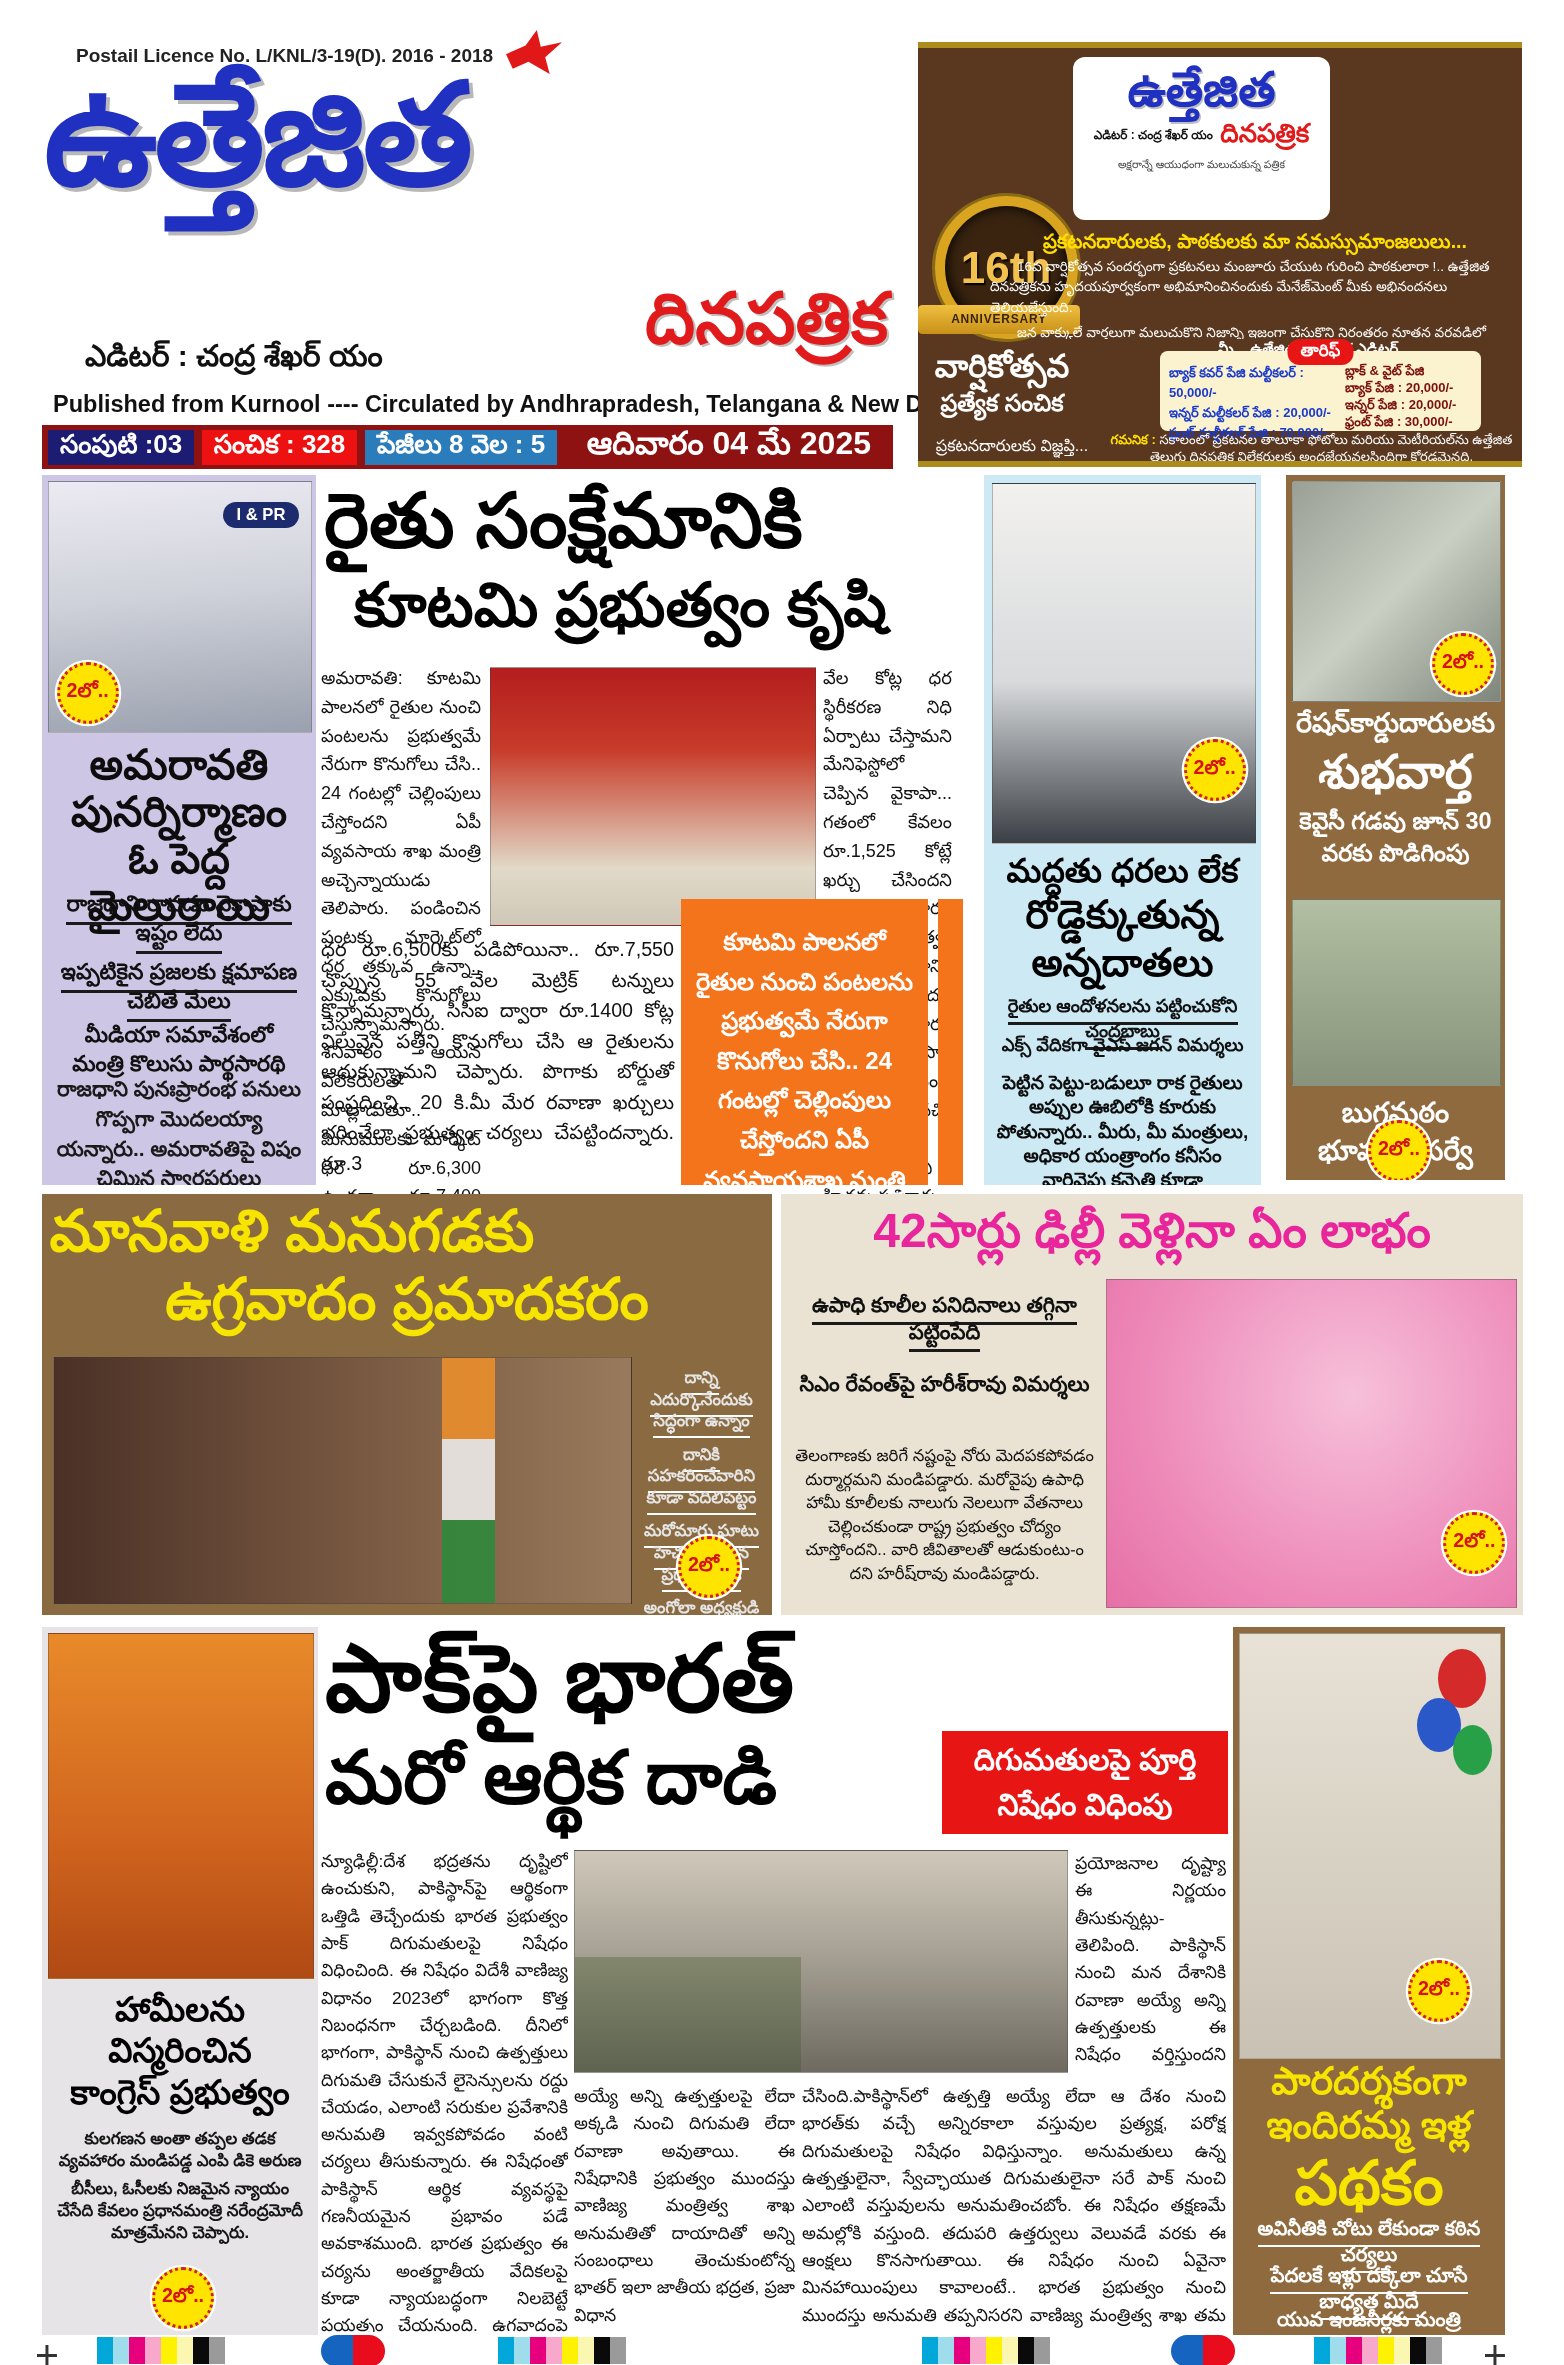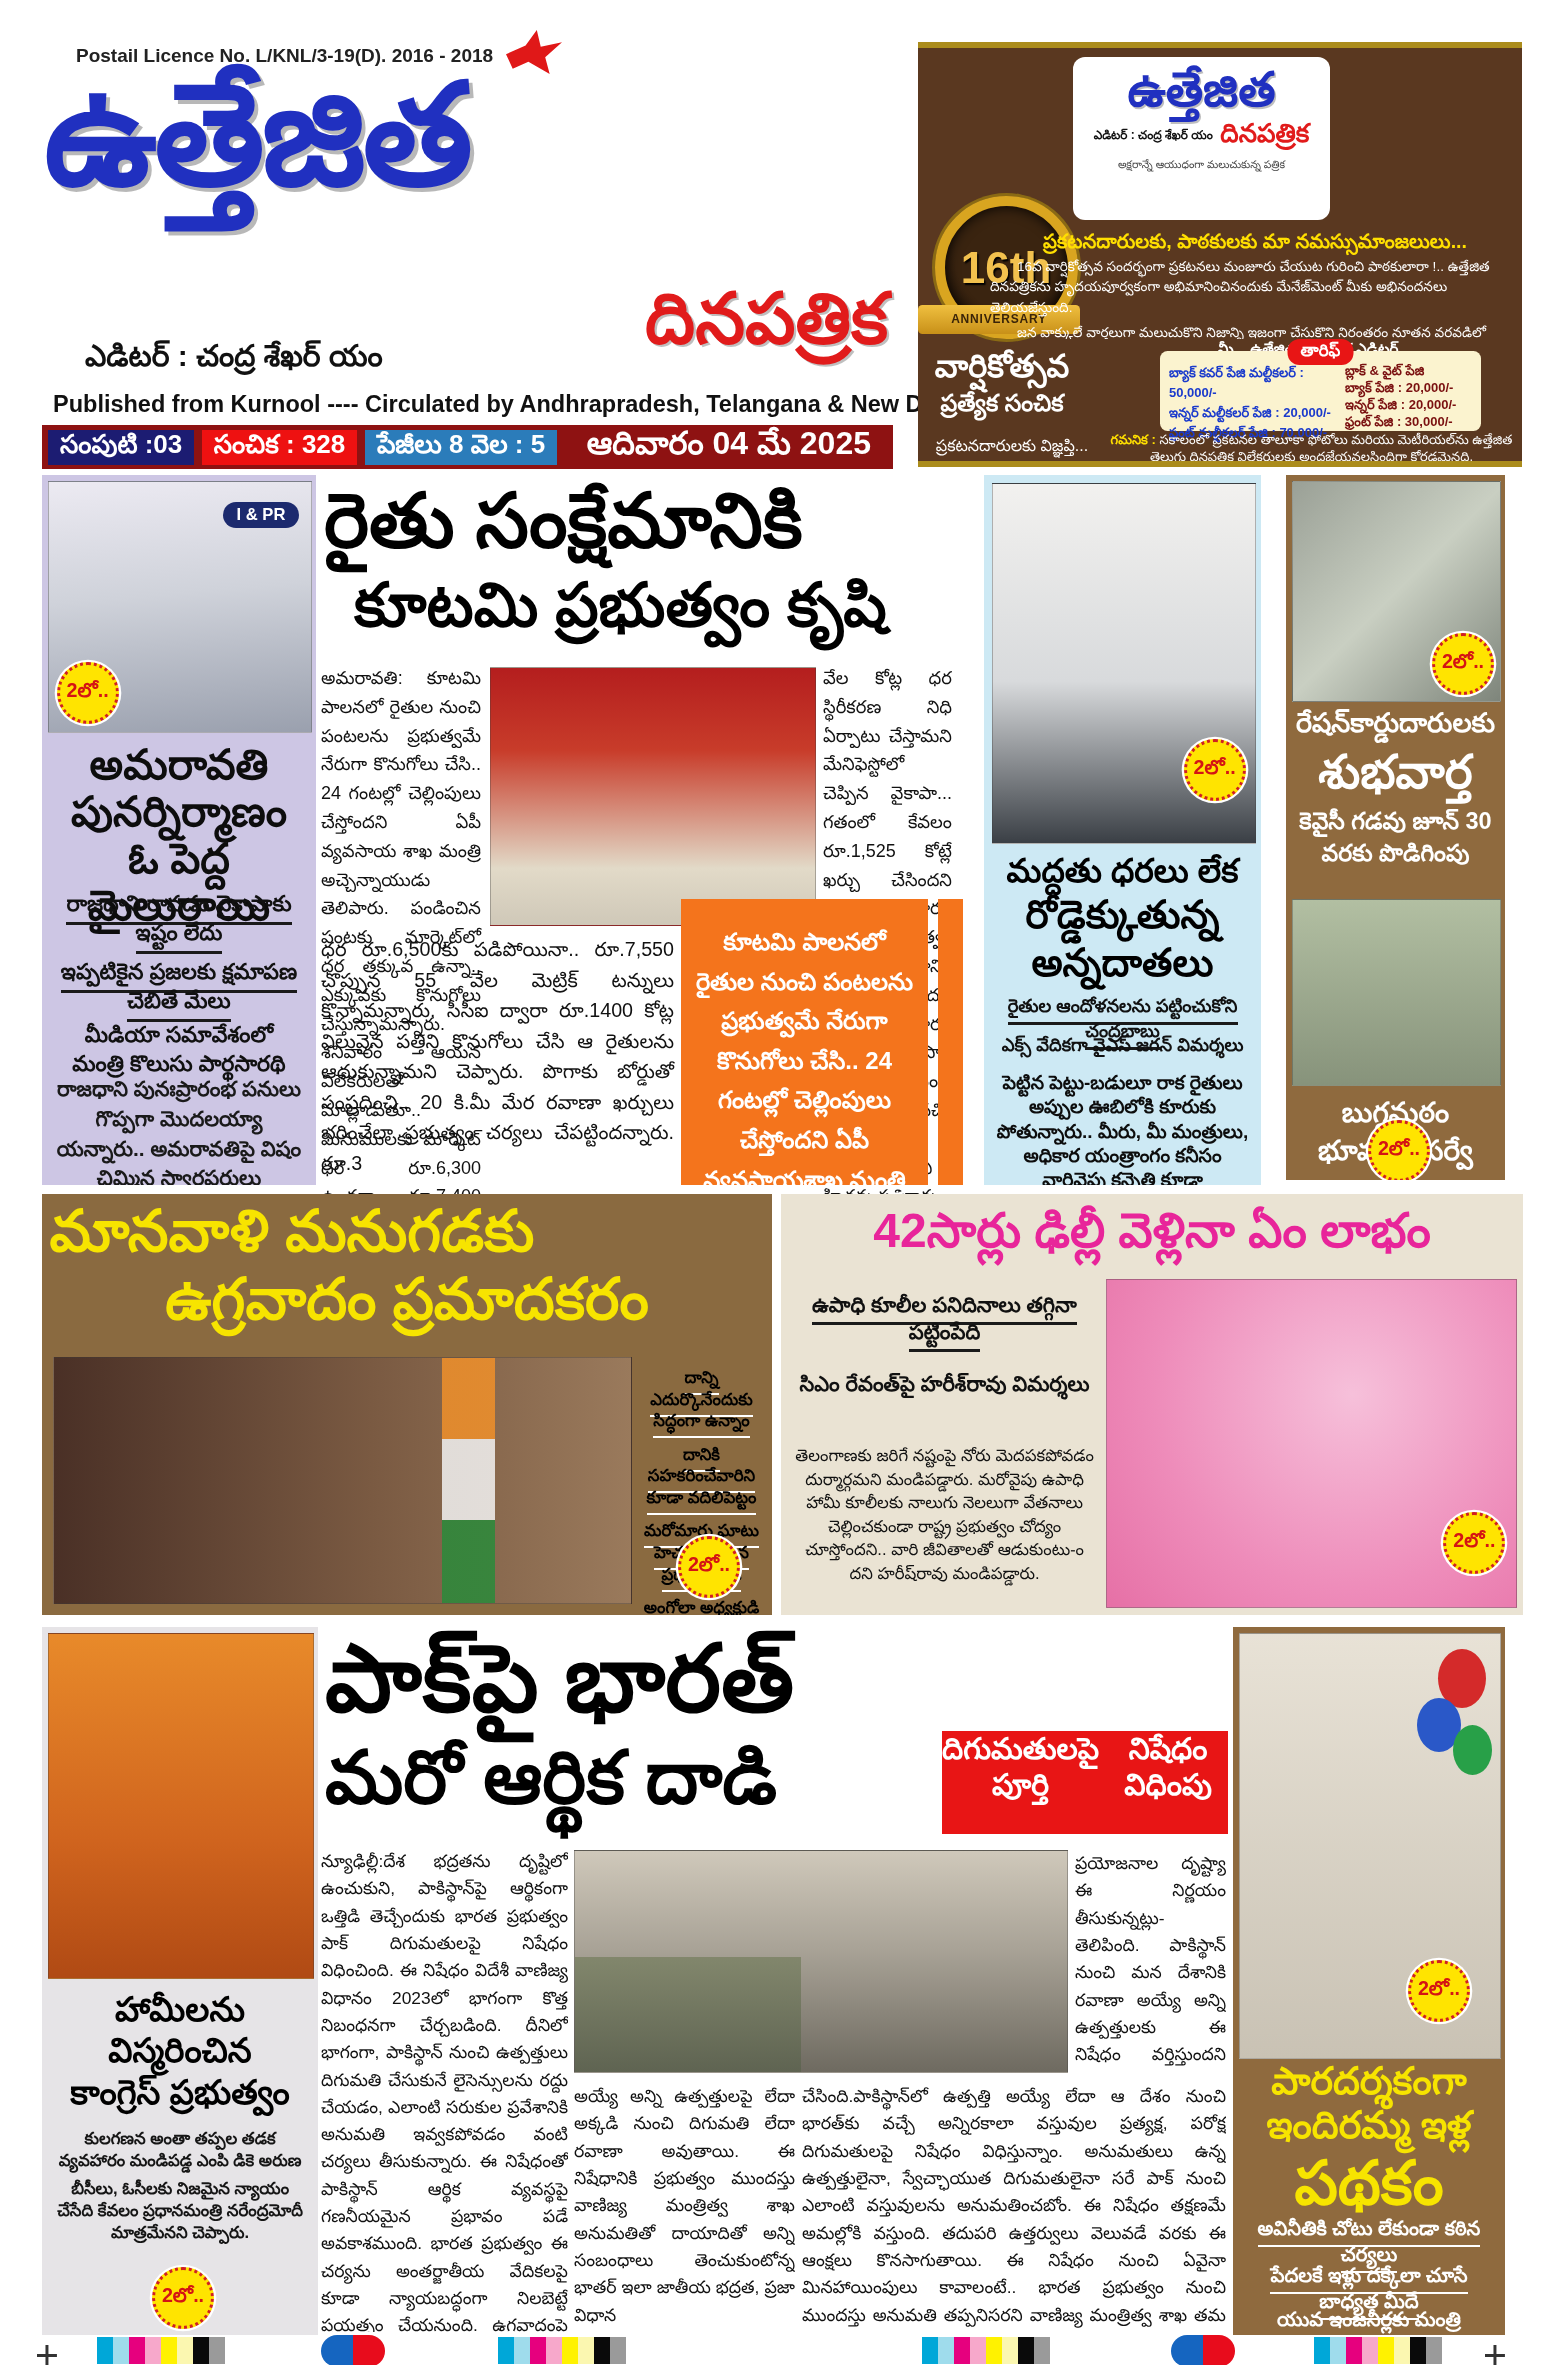--- a/index.html
+++ b/index.html
@@ -112,42 +112,42 @@
 
   
   .p-terror{left:42px;top:1194px;width:730px;height:421px;background:#8a6a40;}
   .ter-h1{left:7.6px;top:6px;width:715px;font-size:58px;font-weight:800;color:#f7e400;text-align:left;line-height:1.08;}
   .ter-h2{left:7.6px;top:74px;width:715px;font-size:58px;font-weight:800;color:#f7e400;text-align:center;line-height:1.08;}
   .ph-modi{left:10.6px;top:163px;width:577px;height:245px;
      background:linear-gradient(90deg,#4a3026 0%,#7a5a42 55%,#9a7a5c 100%);}
   .flagstrip{position:absolute;right:136px;top:0;width:53px;height:100%;
      background:linear-gradient(180deg,#f0902a 0%,#f0902a 33%,#f2f2f2 33%,#f2f2f2 66%,#2a8a3a 66%,#2a8a3a 100%);opacity:.85;}
   .ter-points{left:596px;top:173px;width:127px;display:flex;flex-direction:column;gap:12px;}
-  .ter-points div{font-size:16.6px;font-weight:bold;color:#000000;text-align:center;line-height:1.3;}
+  .ter-points div{font-size:16.6px;font-weight:bold;color:#e5e5e5;text-align:center;line-height:1.3;}
 
   .p-delhi{left:781px;top:1194px;width:742px;height:421px;background:#eae3d3;}
   .del-h1{left:4.5px;top:12px;width:733px;font-size:48px;font-weight:700;color:#e8259a;text-align:center;line-height:1.05;}
   .del-sub1{left:15px;top:97px;width:297px;font-size:21px;font-weight:bold;color:#111;text-align:center;line-height:1.3;}
   .del-sub2{left:15px;top:176px;width:297px;font-size:21px;font-weight:bold;color:#111;text-align:center;line-height:1.3;}
   .del-body{left:13.6px;top:250px;width:300px;font-size:16.6px;color:#111;text-align:center;line-height:1.42;}
   .ph-harish{left:325px;top:85px;width:409px;height:327px;
      background:radial-gradient(circle at 60% 35%,#f6c0da 0%,#ee8cba 60%,#e670a6 100%);}
 
   
   .p-congress{left:42px;top:1627px;width:276px;height:708px;background:#e6e4e7;}
   .ph-aruna{left:6px;top:6px;width:264px;height:344px;
      background:linear-gradient(180deg,#e88a2a 0%,#d0641e 60%,#b04a14 100%);}
   .con-h{left:6px;top:362px;width:264px;font-size:34px;font-weight:800;color:#000;text-align:center;line-height:1.22;}
   .con-body{left:10.6px;top:501px;width:255px;font-size:16.6px;font-weight:bold;color:#151515;text-align:center;line-height:1.32;}
   .con-body p{margin:0 0 6px 0;}
 
   .pak-h1{left:325px;top:1632px;font-size:94px;font-weight:800;line-height:1;color:#000;white-space:nowrap;}
   .pak-h2{left:325px;top:1741px;font-size:74px;font-weight:800;line-height:1;color:#000;white-space:nowrap;}
   .pak-box{left:942px;top:1731px;width:286px;height:103px;background:#e81515;color:#fff;
-           display:flex;flex-direction:row;justify-content:center;gap:9px;text-align:center;}
+           display:flex;flex-direction:column;justify-content:center;gap:9px;text-align:center;}
   .pak-box div{font-size:30px;font-weight:bold;line-height:1.2;}
   .pak-col{font-size:17.4px;line-height:1.57;color:#111;text-align:justify;}
   .pak-c1{left:321px;top:1848px;width:247px;height:484px;overflow:hidden;}
   .ph-pak{left:574px;top:1850px;width:492px;height:221px;
      background:linear-gradient(180deg,#cfc8ba 0%,#a8a296 45%,#6e6a60 100%);}
   .soldiers{position:absolute;left:0;bottom:0;width:46%;height:52%;
      background:linear-gradient(180deg,#7e8468 0%,#5d6350 100%);opacity:.9;}
   .pak-c2{left:1075px;top:1850px;width:151px;height:221px;overflow:hidden;}
   .pak-c3{left:574px;top:2083px;width:221px;height:250px;overflow:hidden;}
   .pak-c4{left:802px;top:2083px;width:424px;height:250px;overflow:hidden;}

